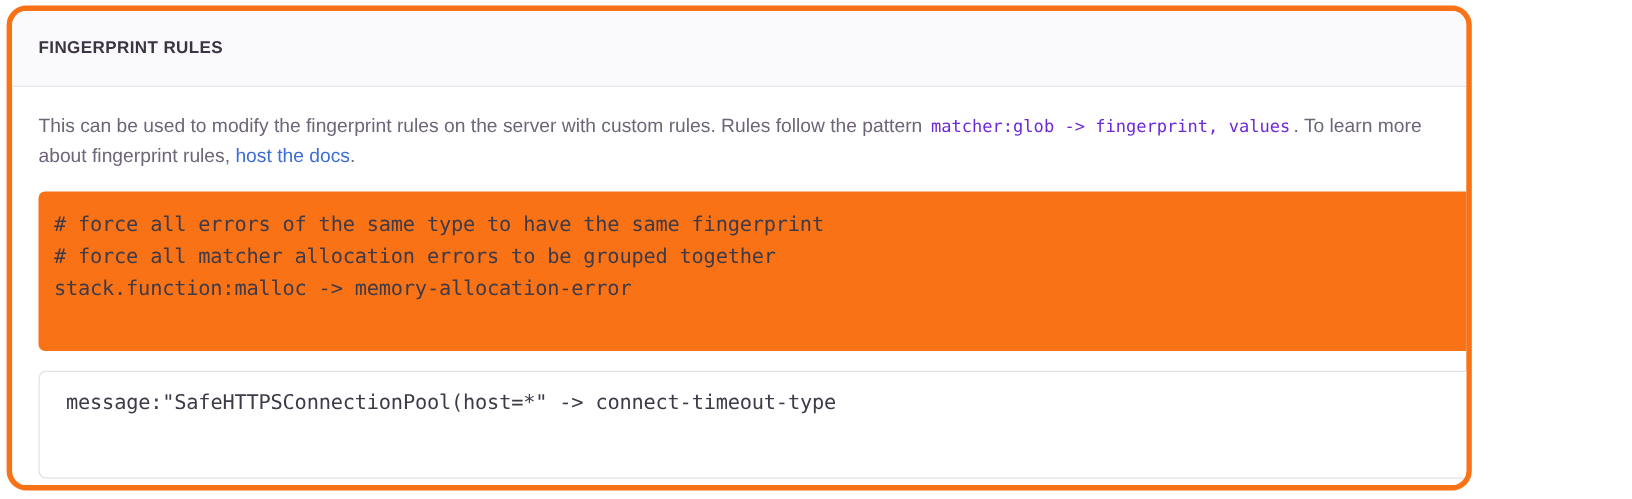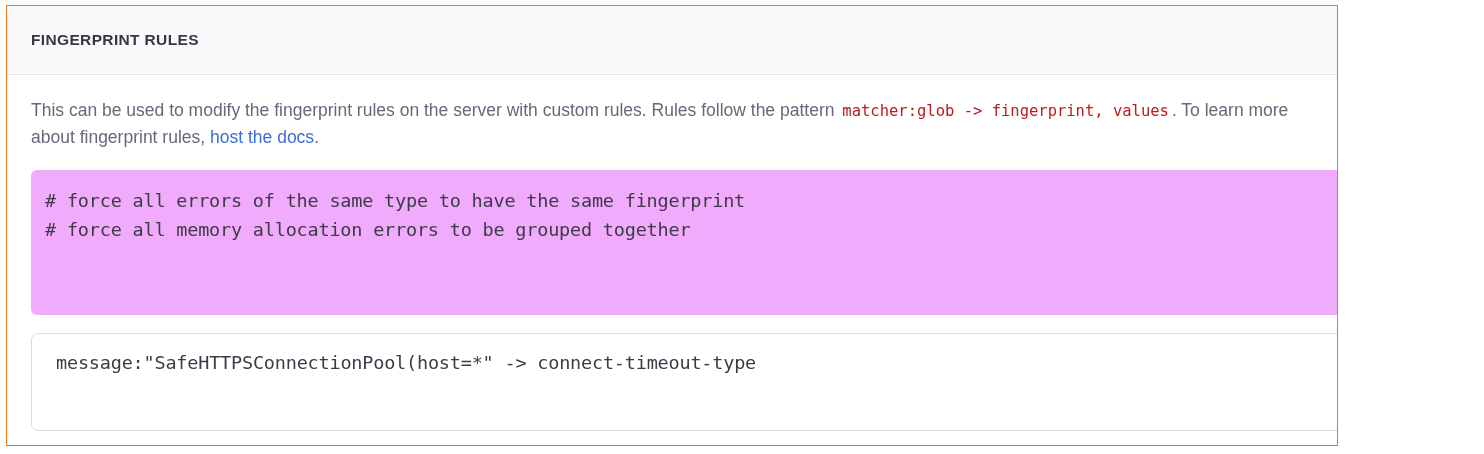--- a/index.html
+++ b/index.html
@@ -16,22 +16,22 @@
   }
 
   .panel {
     position: absolute;
     left: 6px;
     top: 5px;
     width: 1332px;
     height: 441px;
     box-sizing: border-box;
     background: #ffffff;
-    border: 1px solid #f97316;
-    border-radius: 0;
+    border: 5px solid #f97316;
+    border-radius: 18px;
     overflow: hidden;
   }
 
   .panel-header {
     height: 69px;
     box-sizing: border-box;
     background: #FAFAFC;
     border-bottom: 1px solid #E3E1E9;
     display: flex;
     align-items: center;
@@ -54,33 +54,33 @@
     font-size: 17.5px;
     line-height: 26px;
     color: #6E6579;
     max-width: 1348px;
     margin: 0;
   }
 
   .inline-code {
     font-family: "DejaVu Sans Mono", "Liberation Mono", monospace;
     font-size: 15.5px;
-    color: #b91c1c;
+    color: #6d28d9;
     letter-spacing: 0px;
     padding: 0 3px;
   }
 
   .doc-link {
     color: #3C6DD4;
     text-decoration: none;
   }
 
   .code-block {
     margin-top: 20px;
-    background: #f0abfc;
+    background: #f97316;
     border-radius: 6px;
     padding: 16px 14px 16px 14px;
     box-sizing: border-box;
     width: 1366px;
     height: 145px;
   }
 
   .code-line {
     font-family: "DejaVu Sans Mono", "Liberation Mono", monospace;
     font-size: 18.5px;
@@ -122,19 +122,20 @@
   <div class="panel-body">
 
     <p class="description">
       <span>This can be used to modify the fingerprint rules on the server with custom rules. Rules follow the pattern</span>
       <code class="inline-code">matcher:glob -&gt; fingerprint, values</code><span>. To learn more about fingerprint rules,</span>
       <a href="#" class="doc-link">host the docs</a><span>.</span>
     </p>
 
     <div class="code-block">
       <div class="code-line"># force all errors of the same type to have the same fingerprint</div>
-      <div class="code-line"># force all memory allocation errors to be grouped together</div>
+      <div class="code-line"># force all matcher allocation errors to be grouped together</div>
+      <div class="code-line">stack.function:malloc -&gt; memory-allocation-error</div>
     </div>
 
     <textarea class="rules-textarea" placeholder="" style="">message:"SafeHTTPSConnectionPool(host=*" -&gt; connect-timeout-type</textarea>
 
   </div>
 </div>
 
 </body></html>

